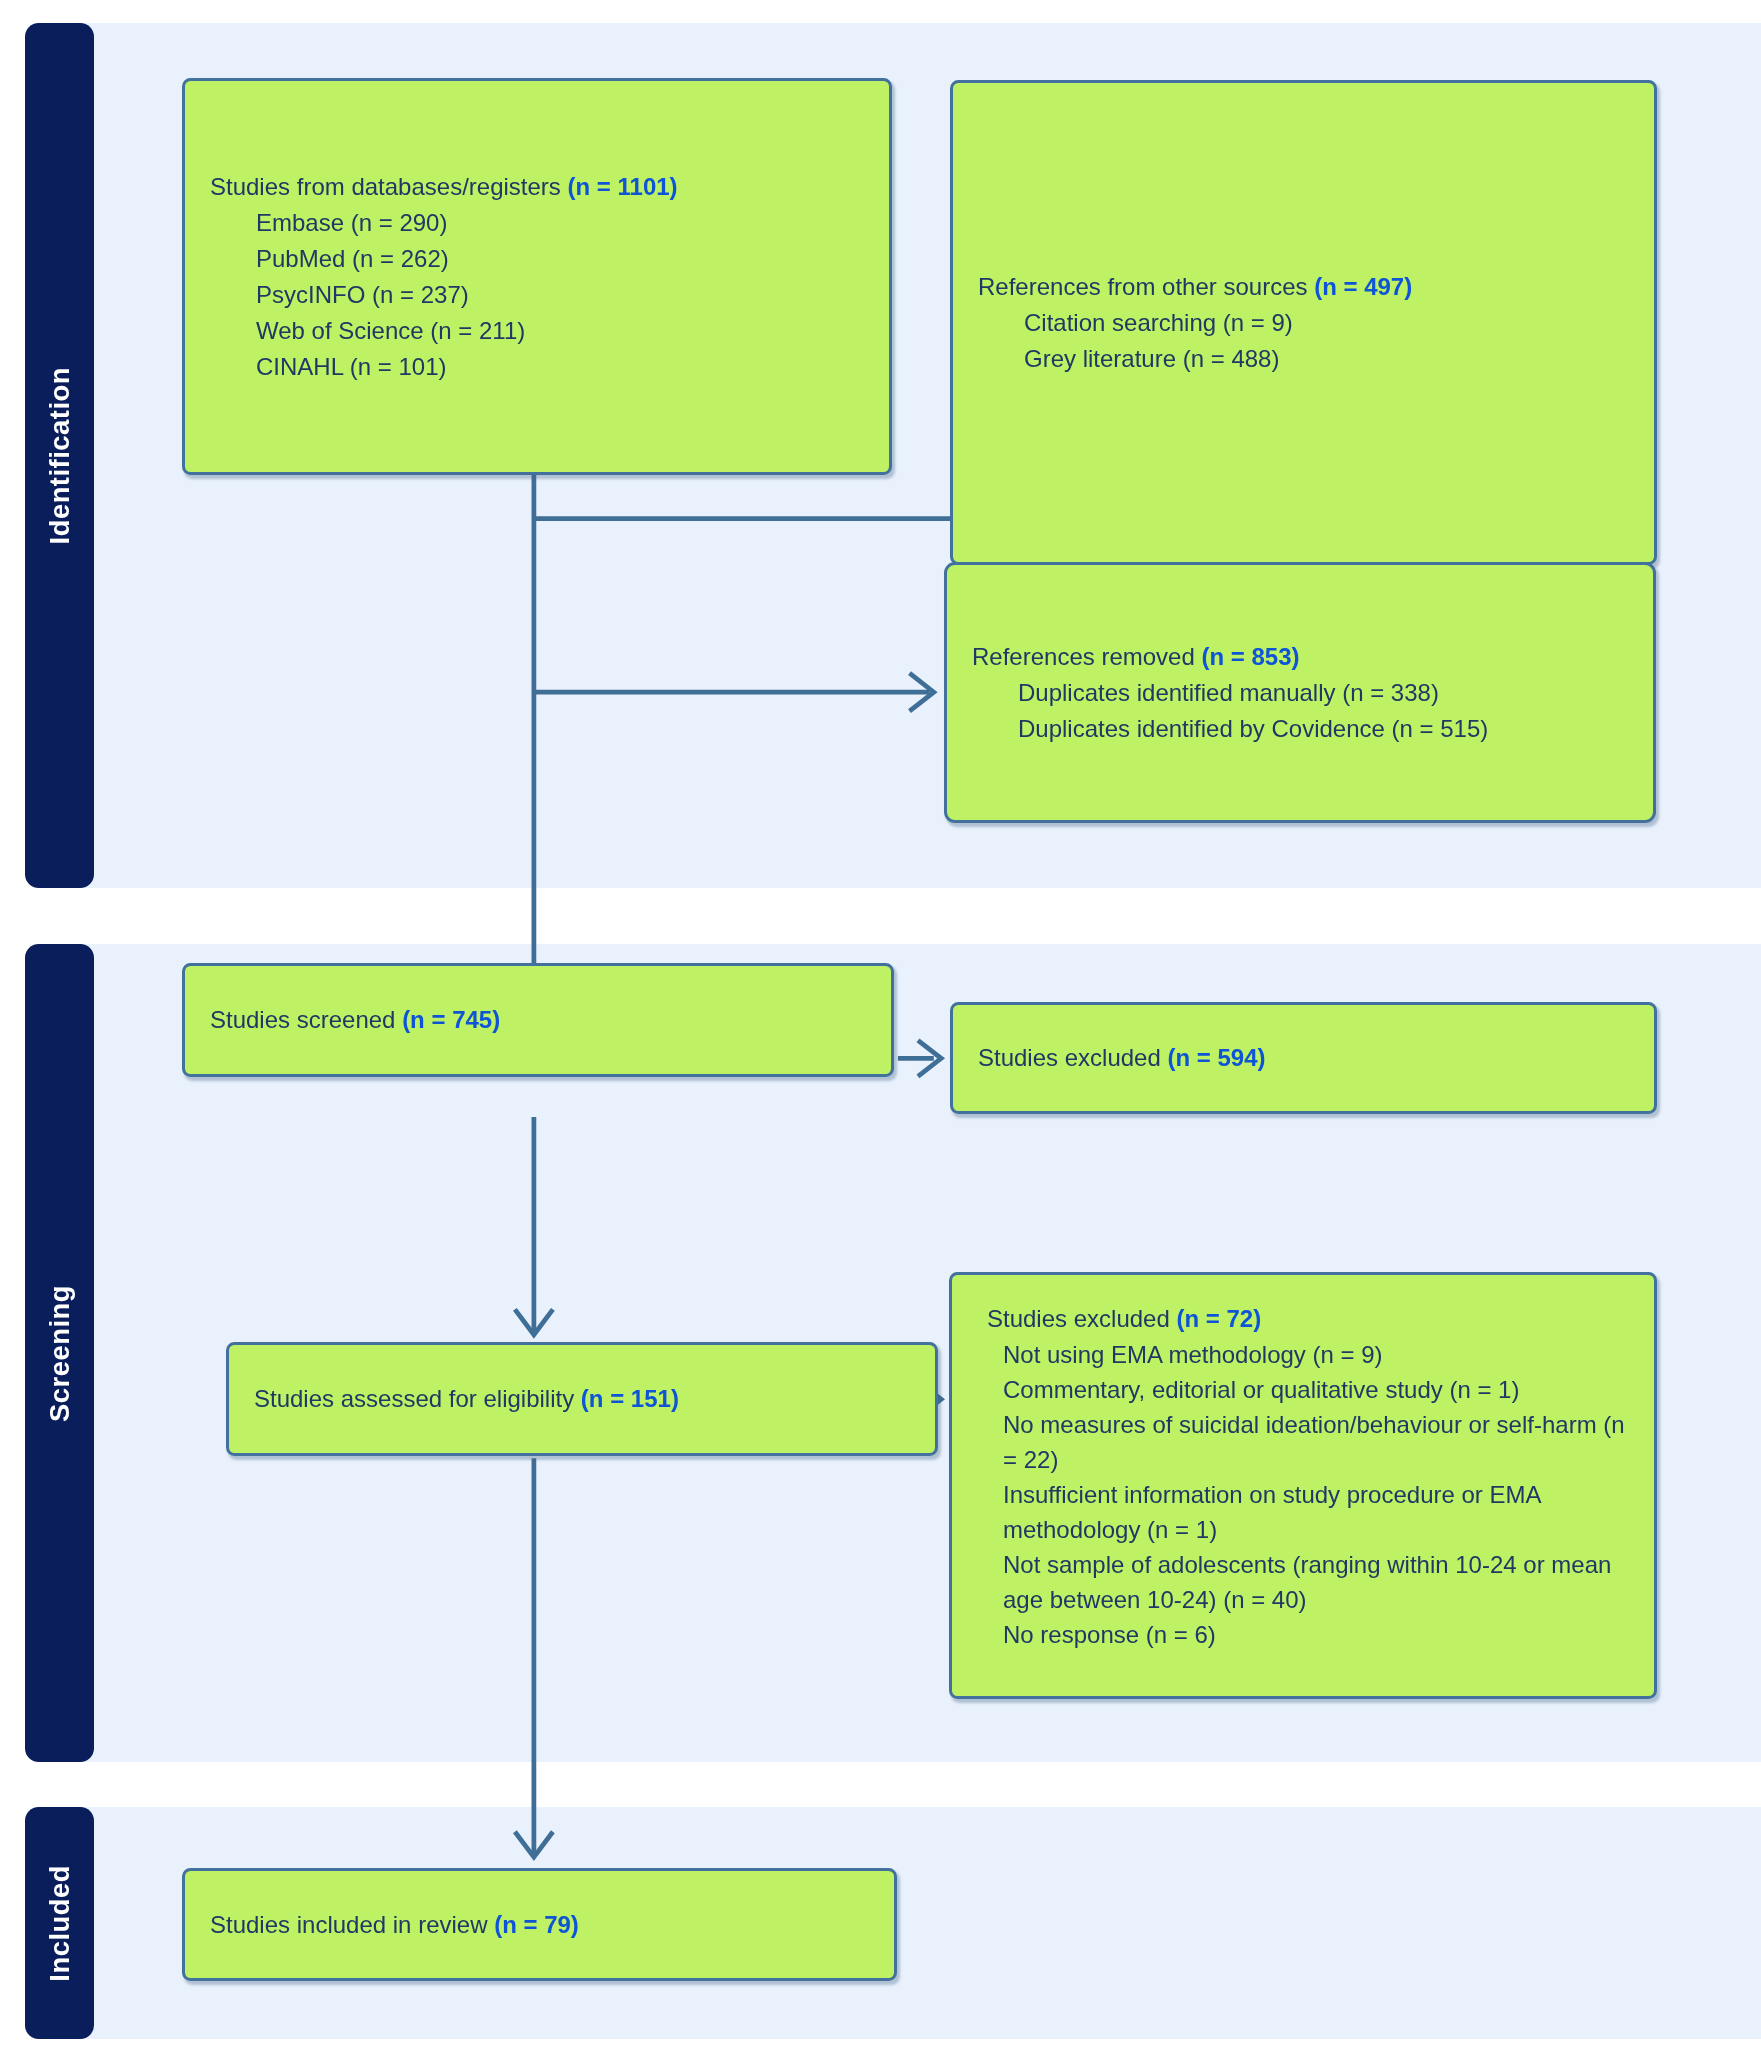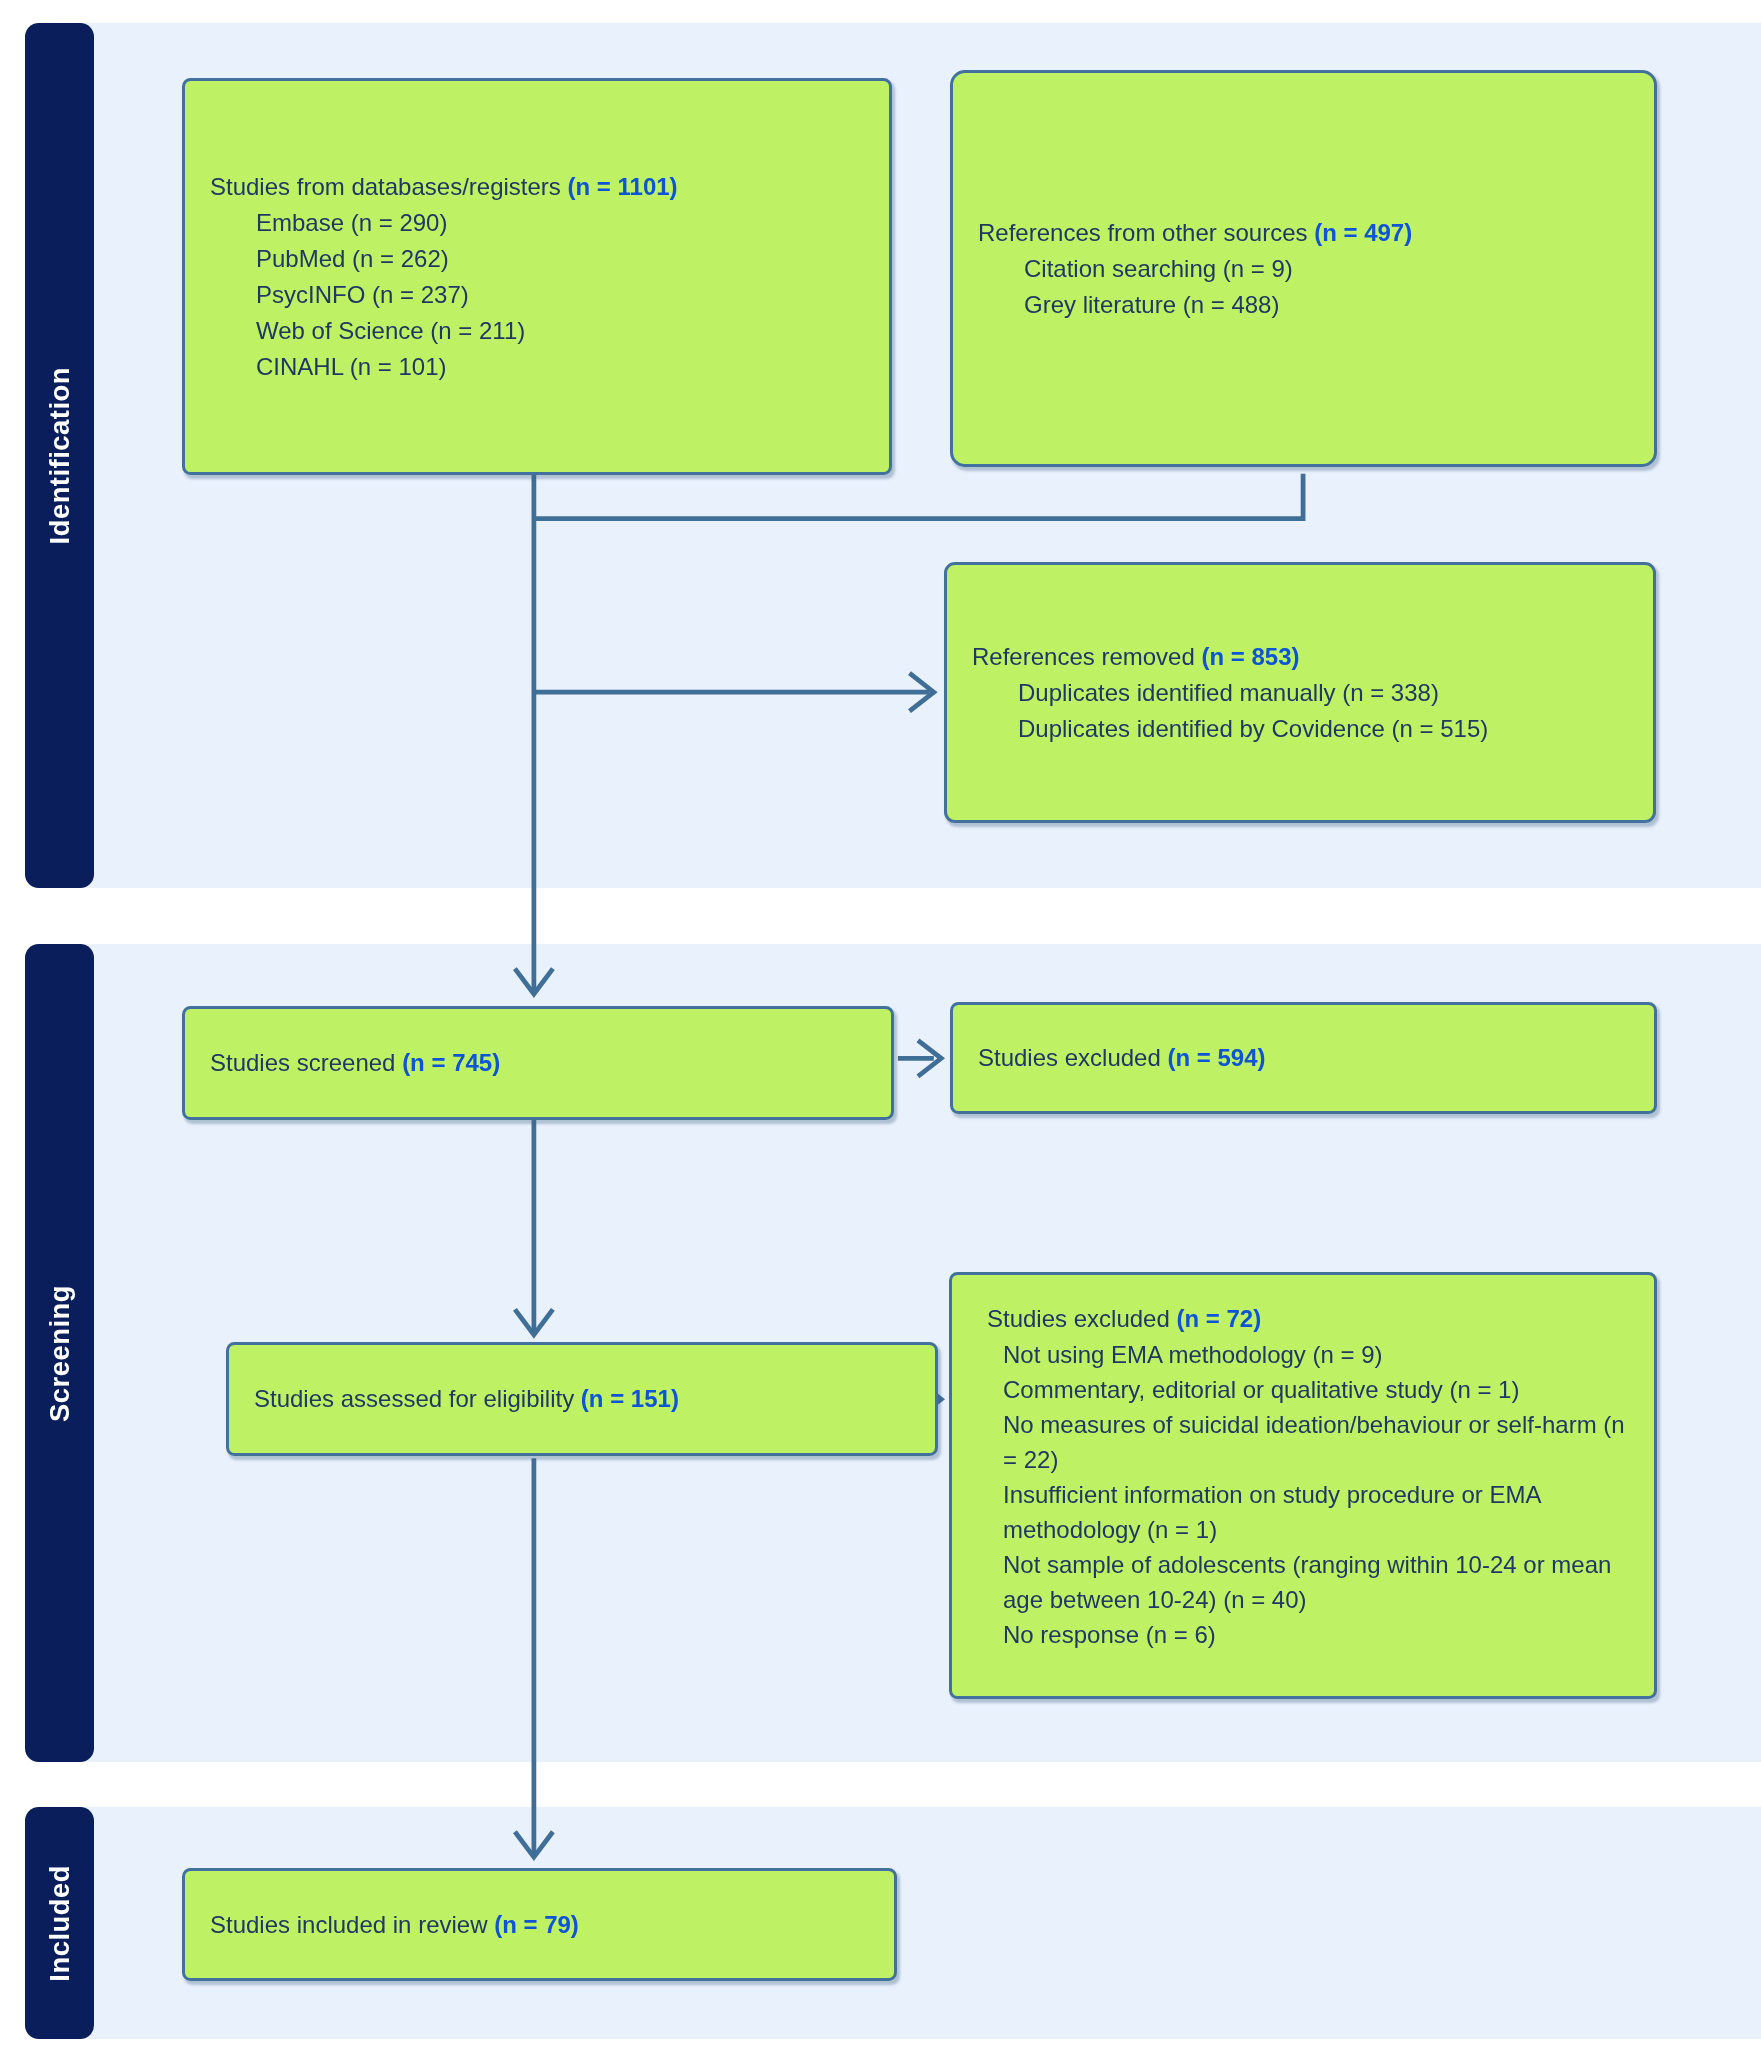--- a/index.html
+++ b/index.html
@@ -64,23 +64,23 @@
     flex-direction: column;
     justify-content: center;
     padding: 0 29px 0 25px;
     box-sizing: border-box;
   }
   .box .title { line-height: 36px; white-space: nowrap; }
   .box .items div { padding-left: 46px; line-height: 36px; white-space: nowrap; }
   .n { color: #0d54d6; font-weight: bold; }
 
   .box-databases   { left: 182px;  top: 78px;  width: 710px; height: 397px; }
-  .box-othersrc    { left: 950px; top: 70px;  width: 707px; height: 397px; border-radius: 15px; }
+  .box-othersrc    { left: 950px; top: 80px;  width: 707px; height: 485px; }
   .box-removed     { left: 944px; top: 562px; width: 712px; height: 261px; border-radius: 11px; }
-  .box-screened    { left: 182px;  top: 1006px; width: 712px; height: 114px; }
+  .box-screened    { left: 182px;  top: 963px; width: 712px; height: 114px; }
   .box-excluded1   { left: 950px; top: 1002px; width: 707px; height: 112px; }
   .box-assessed    { left: 182px;  top: 1342px; width: 712px; height: 114px; margin-left: 44px; }
   .box-excluded2   { left: 949px; top: 1272px; width: 708px; height: 427px; }
   .box-included    { left: 182px;  top: 1868px; width: 715px; height: 113px; }
 
   
   .box-excluded2 .inner { justify-content: flex-start; padding-top: 26px; padding-left: 35px; padding-right: 29px; }
   .box-excluded2 .items div {
     padding-left: 16px;
     line-height: 35px;

